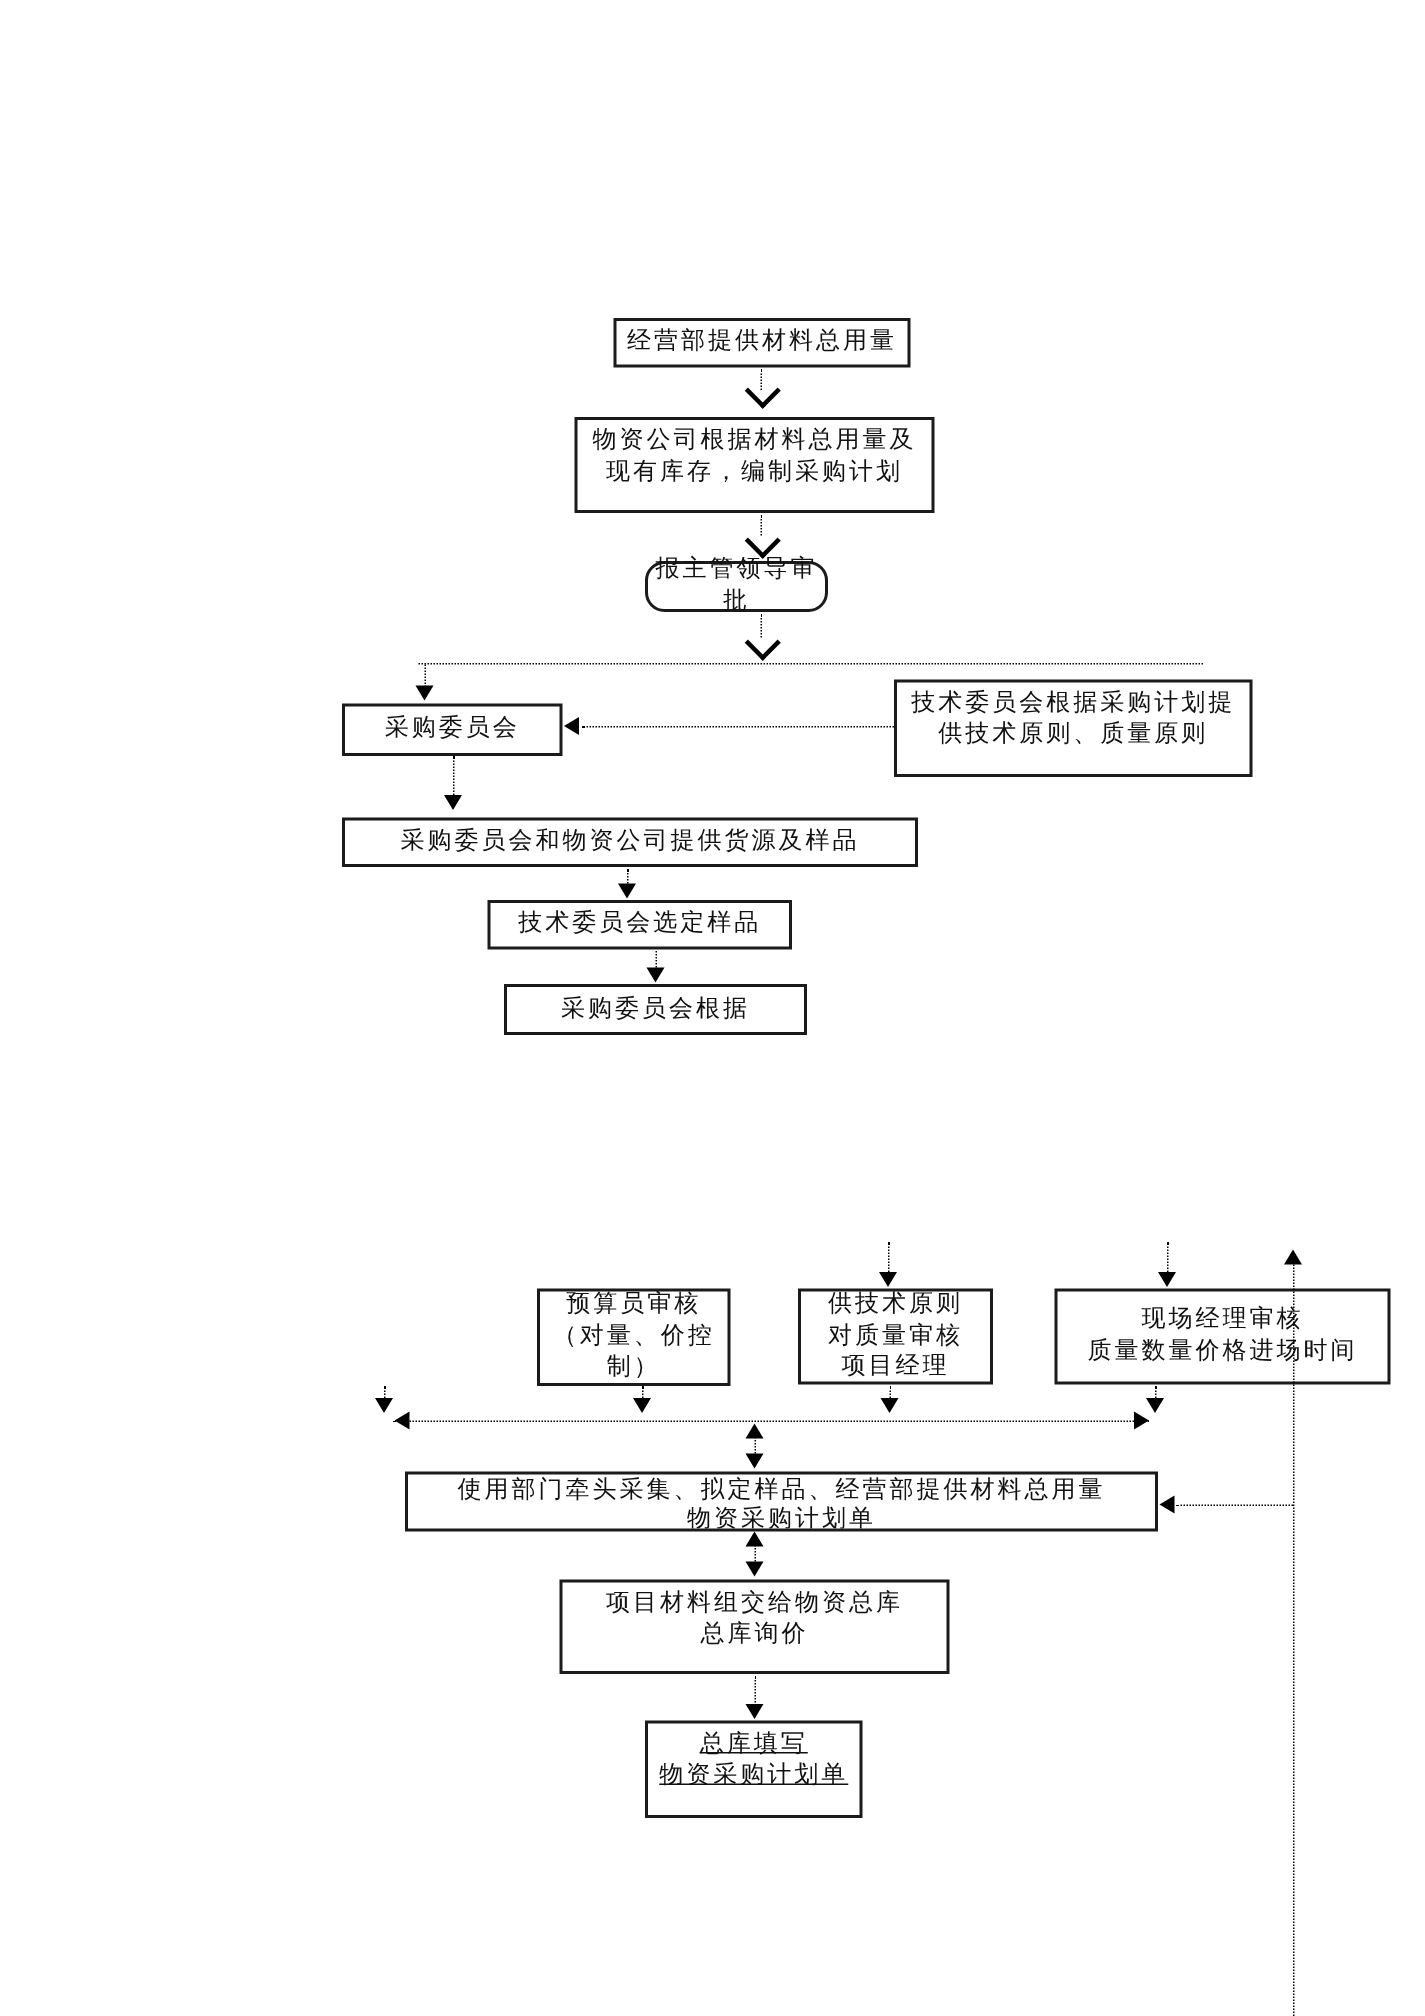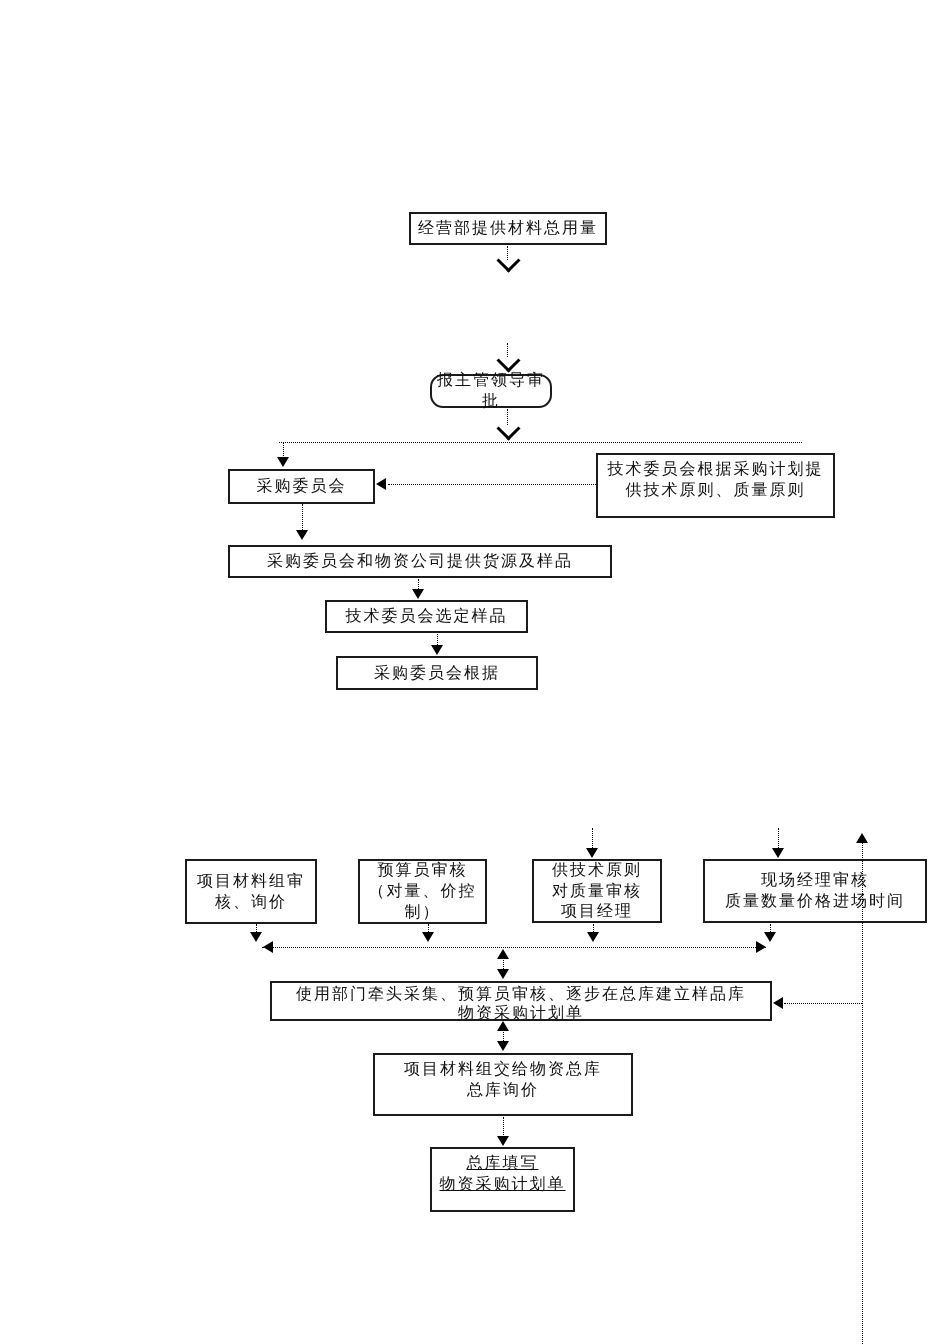--- a/index.html
+++ b/index.html
@@ -23,38 +23,38 @@
   .chev{position:absolute;width:14px;height:14px;border-right:3px solid #000;border-bottom:3px solid #000;
         transform:rotate(45deg);z-index:3;background:transparent;}
 </style>
 </head>
 <body>
 
 <div id="page">
 
 
   <div class="box" style="left:409px;top:212px;width:198px;height:33px;">经营部提供材料总用量</div>
+  <div class="box top" style="left:383px;top:278px;width:240px;height:64px;">物资公司根据材料总用量及
+现有库存，编制采购计划</div>
   <div class="box" style="left:430px;top:374px;width:122px;height:34px;border-radius:13px;">报主管领导审批</div>
   <div class="box" style="left:228px;top:469px;width:147px;height:35px;">采购委员会</div>
   <div class="box top" style="left:596px;top:453px;width:239px;height:65px;">技术委员会根据采购计划提
 供技术原则、质量原则</div>
   <div class="box" style="left:228px;top:545px;width:384px;height:33px;">采购委员会和物资公司提供货源及样品</div>
   <div class="box" style="left:325px;top:600px;width:203px;height:33px;">技术委员会选定样品</div>
   <div class="box" style="left:336px;top:656px;width:202px;height:34px;">采购委员会根据</div>
-  <div class="box" style="left:185px;top:859px;width:132px;height:65px;">项目材料组审
-核、询价</div>
   <div class="box" style="left:358px;top:859px;width:129px;height:65px;">预算员审核
 （对量、价控
 制）</div>
   <div class="box" style="left:532px;top:859px;width:130px;height:64px;">供技术原则
 对质量审核
 项目经理</div>
   <div class="box" style="left:703px;top:859px;width:224px;height:64px;">现场经理审核
 质量数量价格进场时间</div>
-  <div class="box clip" style="left:270px;top:981px;width:502px;height:40px;">使用部门牵头采集、预算员审核、逐步在总库建立样品库
+  <div class="box clip" style="left:270px;top:981px;width:502px;height:40px;">使用部门牵头采集、拟定样品、经营部提供材料总用量
 物资采购计划单</div>
   <div class="box top" style="left:373px;top:1053px;width:260px;height:63px;">项目材料组交给物资总库
 总库询价</div>
   <div class="box top" style="left:430px;top:1147px;width:145px;height:65px;text-decoration:underline;">总库填写
 物资采购计划单</div>
 
   <div class="vline" style="left:507px;top:246px;height:14px;"></div>
   <div class="chev" style="left:500px;top:252px;"></div>
 
   <div class="vline" style="left:507px;top:343px;height:14px;"></div>

